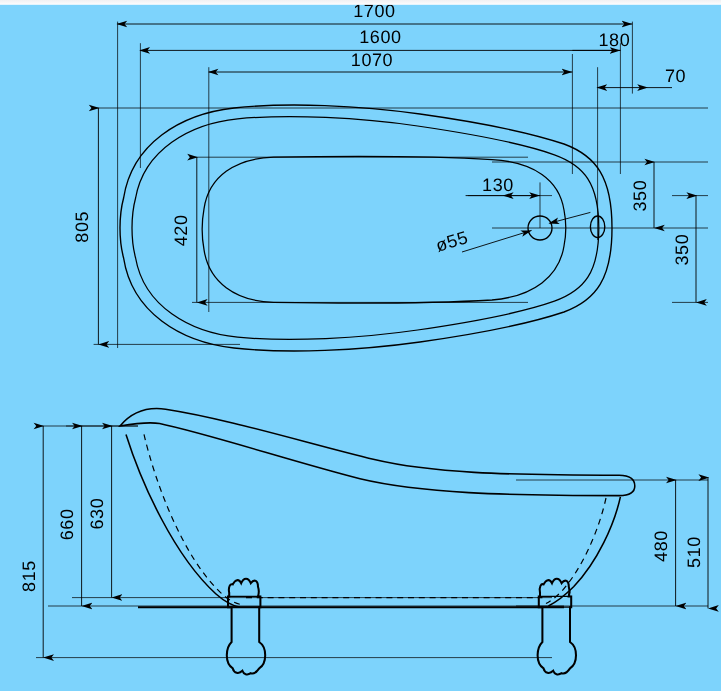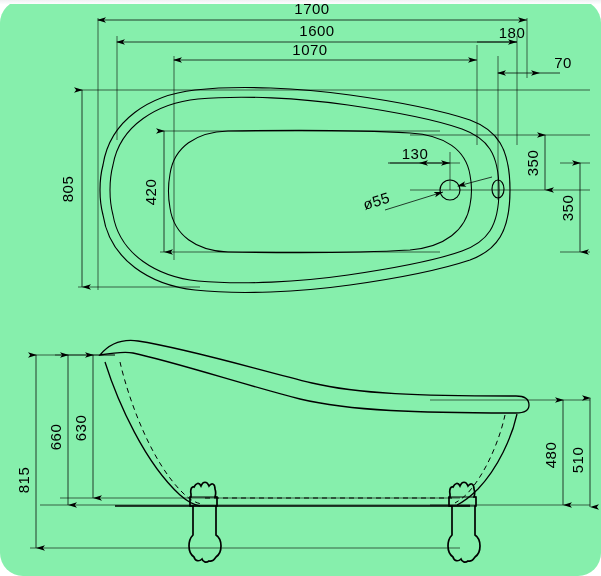--- a/index.html
+++ b/index.html
@@ -13,22 +13,21 @@
     height: 576px;
     font-family: "Liberation Sans", sans-serif;
     overflow: hidden;
     position: relative;
   }
   #drawing-root {
     position: absolute;
     left: 0; top: 0;
     width: 601px;
     height: 576px;
-    background: #86efac;
-    border-radius: 23px;
+    background: #7dd3fc;
   }
   #top-strip {
     position: absolute;
     left: 0; top: 0;
     width: 601px;
     height: 4px;
     background: linear-gradient(to bottom, #f0f0f2, #fdfdfe);
   }
   svg { display: block; }
   .dimtxt {

